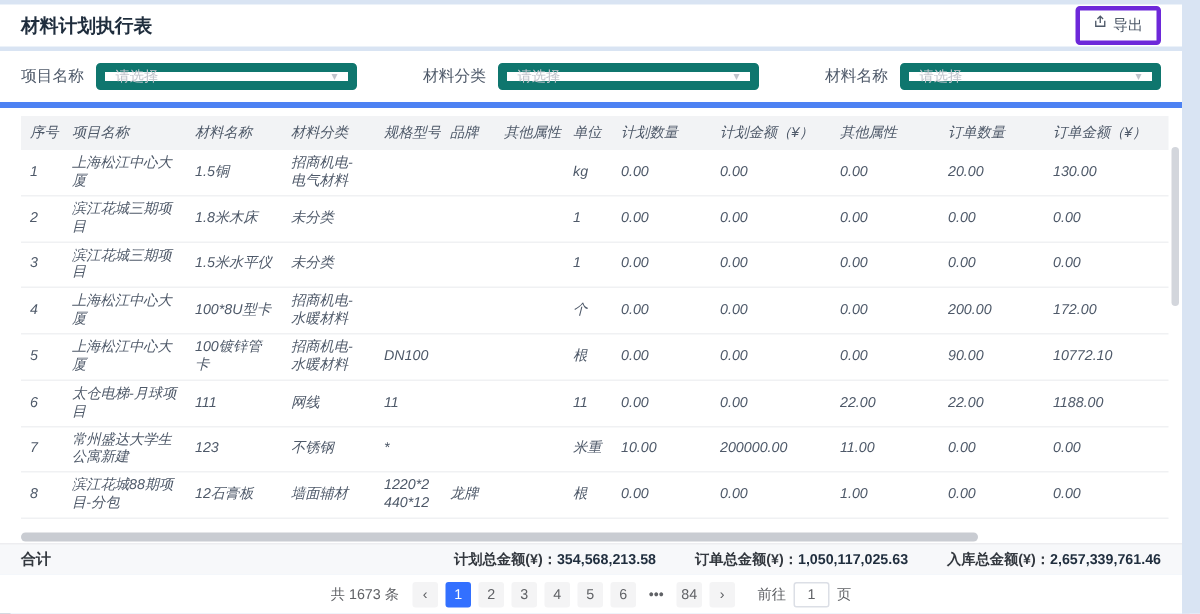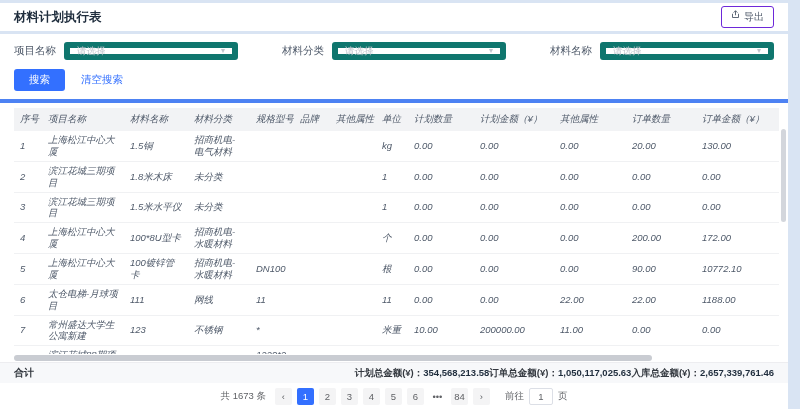--- a/index.html
+++ b/index.html
@@ -2,21 +2,21 @@
 <html><head>
 <meta charset="utf-8">
 <style>
   * { margin:0; padding:0; box-sizing:border-box; font-family:"Liberation Sans","DejaVu Sans",sans-serif; }
   html,body { width:800px; height:409px; overflow:hidden; background:#d9e4f3; }
   .left-strip { position:absolute; left:0; top:0; width:7px; height:409px; background:#141c2b; }
   .app { position:absolute; left:0; top:0; width:793px; height:409px; padding:3px 5px 0 0; display:flex; flex-direction:column; background:#d9e4f3; }
 
   .topbar { height:28px; background:#fff; display:flex; align-items:center; justify-content:space-between; padding:0 14px; flex:0 0 auto; }
   .page-title { font-size:12.5px; font-weight:bold; color:#1f2d3d; }
-  .export-btn { display:flex; align-items:flex-start; gap:4px; border:1px solid #6d28d9; border-radius:3px; background:#fff; font-size:10px; color:#4e5969; padding:3px 9px; cursor:pointer; }
+  .export-btn { display:flex; align-items:flex-start; gap:4px; border:3px solid #6d28d9; border-radius:3px; background:#fff; font-size:10px; color:#4e5969; padding:3px 9px; cursor:pointer; }
   .export-btn svg { display:block; }
 
   .filter-card { background:#fff; margin-top:3px; padding:8px 14px 8px; flex:0 0 auto; }
   .filter-row { display:flex; gap:44px; }
   .filter-item { display:flex; align-items:center; gap:8px; flex:1; min-width:0; }
   .filter-label { font-size:10.5px; color:#4e5969; white-space:nowrap; }
   .select-box { flex:1; height:18px; border:6px solid #0f766e; border-radius:3px; display:flex; align-items:center; justify-content:space-between; padding:0 7px; background:#fff; cursor:pointer; min-width:0; }
   .select-placeholder { font-size:9.5px; color:#c0c4cc; }
   .select-chevron { font-size:8px; color:#c0c4cc; line-height:1; }
   .btn-row { display:flex; align-items:center; gap:16px; margin-top:9px; }
@@ -30,21 +30,21 @@
   th { background:#f2f3f5; font-size:9.5px; color:#4e5969; font-weight:normal; text-align:left; padding:5px 6px; white-space:nowrap; overflow:hidden; }
   td { font-size:9.5px; color:#4e5969; padding:3px 6px; border-bottom:1px solid #f0f1f3; vertical-align:middle; word-break:break-all; line-height:1.25; }
   .vscrollbar { position:absolute; right:2px; top:26px; bottom:4px; width:5px; }
   .vscroll-thumb { width:5px; height:42%; background:#d3d6dc; border-radius:3px; }
 
   .hscroll { height:8px; background:#fff; padding:1px 14px 0; flex:0 0 auto; }
   .hscroll-thumb { height:6px; width:84%; background:#c9ccd2; border-radius:3px; cursor:pointer; }
 
   .summary-bar { height:21px; background:#f7f8fa; border-top:1px solid #ededf0; display:flex; align-items:center; padding:0 14px; flex:0 0 auto; }
   .summary-total-label { font-size:10px; font-weight:bold; color:#33383f; }
-  .summary-items { margin-left:auto; display:flex; }
+  .summary-items { margin-left:auto; display:flex; gap:26px; }
   .summary-item { font-size:9.5px; color:#33383f; font-weight:bold; white-space:nowrap; }
   .summary-item .val { font-weight:bold; color:#1f2d3d; }
 
   .pagination { height:26px; background:#fff; display:flex; align-items:center; justify-content:center; gap:5px; font-size:9.5px; color:#606266; flex:0 0 auto; }
   .pg-total { margin-right:4px; }
   .pg-btn { min-width:17px; height:17px; display:flex; align-items:center; justify-content:center; background:#f4f4f5; color:#606266; border:none; border-radius:2px; font-size:9.5px; cursor:pointer; padding:0 3px; }
   .pg-btn.active { background:#3370ff; color:#fff; }
   .pg-arrow { background:#f4f4f5; }
   .pg-ellipsis { background:none; }
   .pg-goto { margin-left:10px; display:flex; align-items:center; gap:5px; }
@@ -87,24 +87,20 @@
           </div>
         </div>
         <div class="filter-item">
           <span class="filter-label">材料名称</span>
           <div class="select-box">
             <span class="select-placeholder">请选择</span>
             <span class="select-chevron">▾</span>
           </div>
         </div>
       </div>
-    <div class="btn-row">
-      <button class="search-btn">搜索</button>
-      <button class="clear-btn">清空搜索</button>
-    </div>
   </div>
 
   <div class="blue-strip"></div>
 
   <div class="table-card">
     <table>
       <colgroup>
           <col style="width: 28px;">
           <col style="width: 82px;">
           <col style="width: 64px;">

